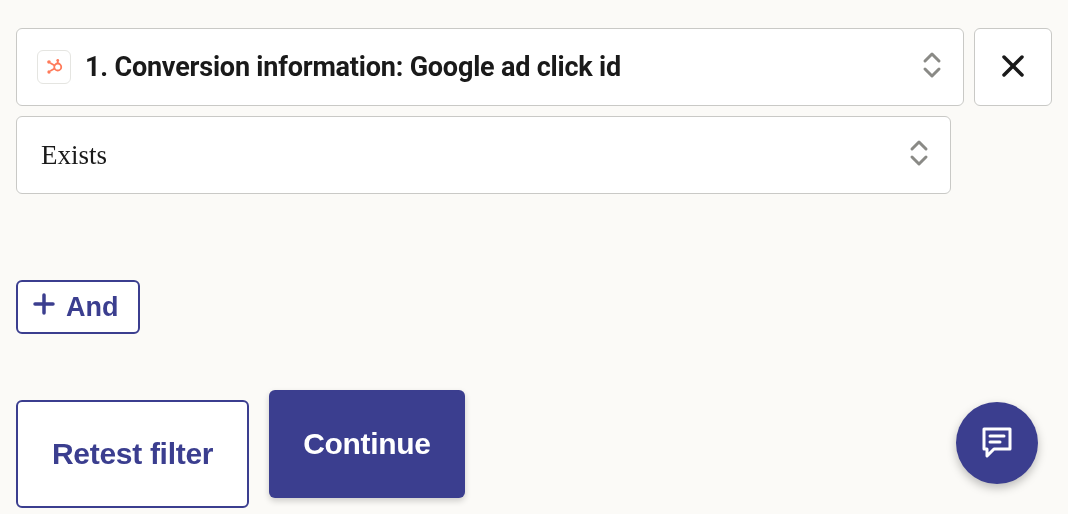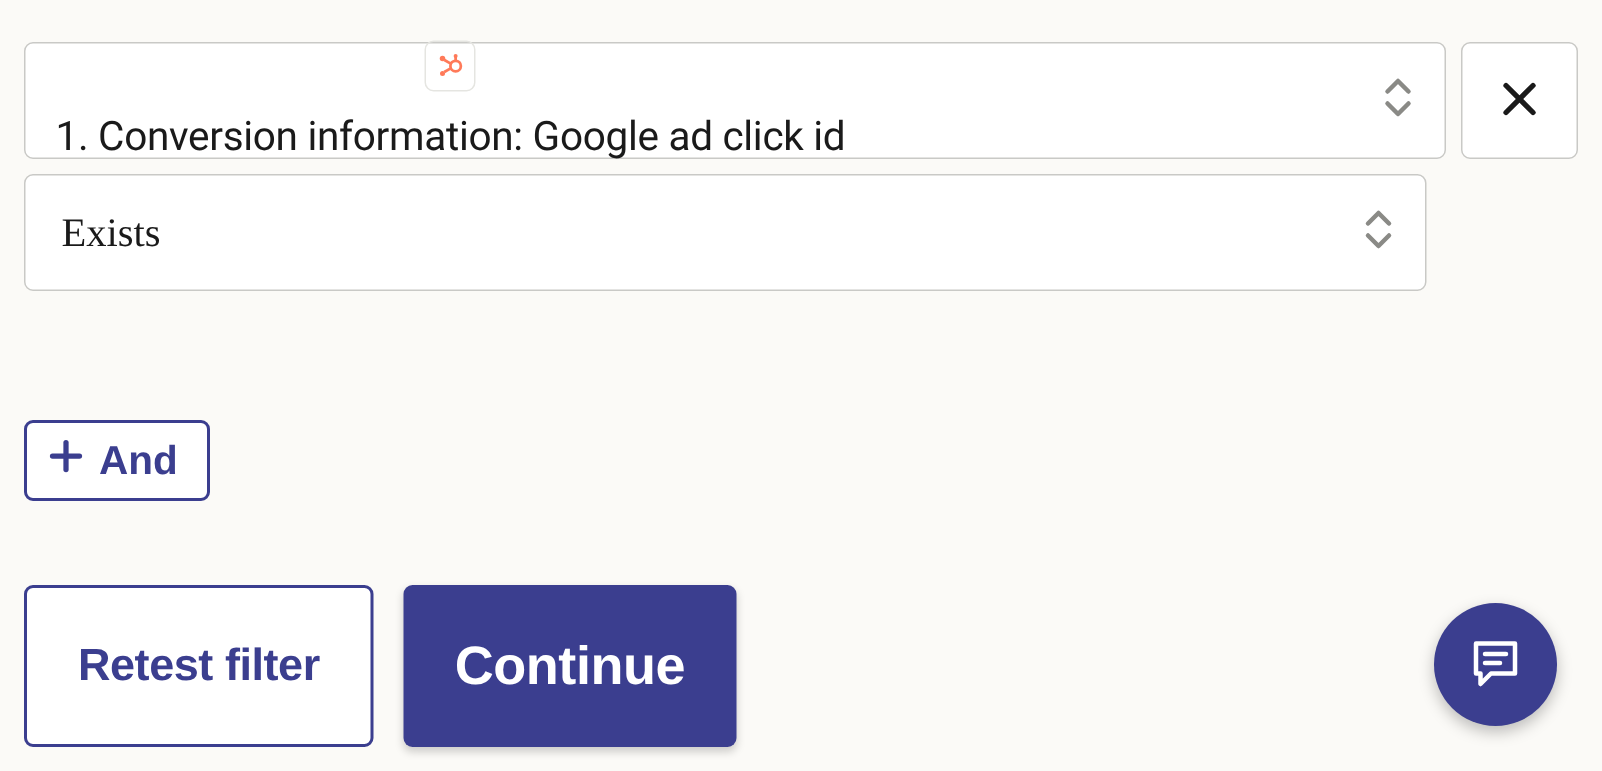--- a/index.html
+++ b/index.html
@@ -27,23 +27,22 @@
       padding: 0 20px 0 20px;
       height: 78px;
       color: #1a1a1a;
     }
     .select-box.main { flex: 1; }
     .select-label-wrap {
       display: flex;
       align-items: center;
       gap: 14px;
       font-size: 27px;
-      font-weight: 400;
+      font-weight: 700;
       letter-spacing: -0.2px;
-      flex-direction: column;
     }
     .hubspot-badge {
       width: 34px;
       height: 34px;
       border: 1px solid #e5e5e1;
       border-radius: 6px;
       display: flex;
       align-items: center;
       justify-content: center;
       flex-shrink: 0;
@@ -106,32 +105,33 @@
       color: #3b3e8f;
       display: flex;
       align-items: center;
       justify-content: center;
       padding: 0 34px;
       height: 108px;
       font-size: 30px;
       font-weight: 700;
       cursor: pointer;
       letter-spacing: -0.3px;
+      margin-top: 10px;
     }
     .continue-btn {
       border: none;
       border-radius: 6px;
       background: #3b3e8f;
       color: #ffffff;
       display: flex;
       align-items: center;
       justify-content: center;
       padding: 0 34px;
       height: 108px;
-      font-size: 36px;
+      font-size: 30px;
       font-weight: 700;
       cursor: pointer;
       box-shadow: 0 3px 6px rgba(0,0,0,0.18);
       letter-spacing: -0.3px;
     }
     .fab {
       position: absolute;
       right: 30px;
       bottom: 30px;
       width: 82px;

